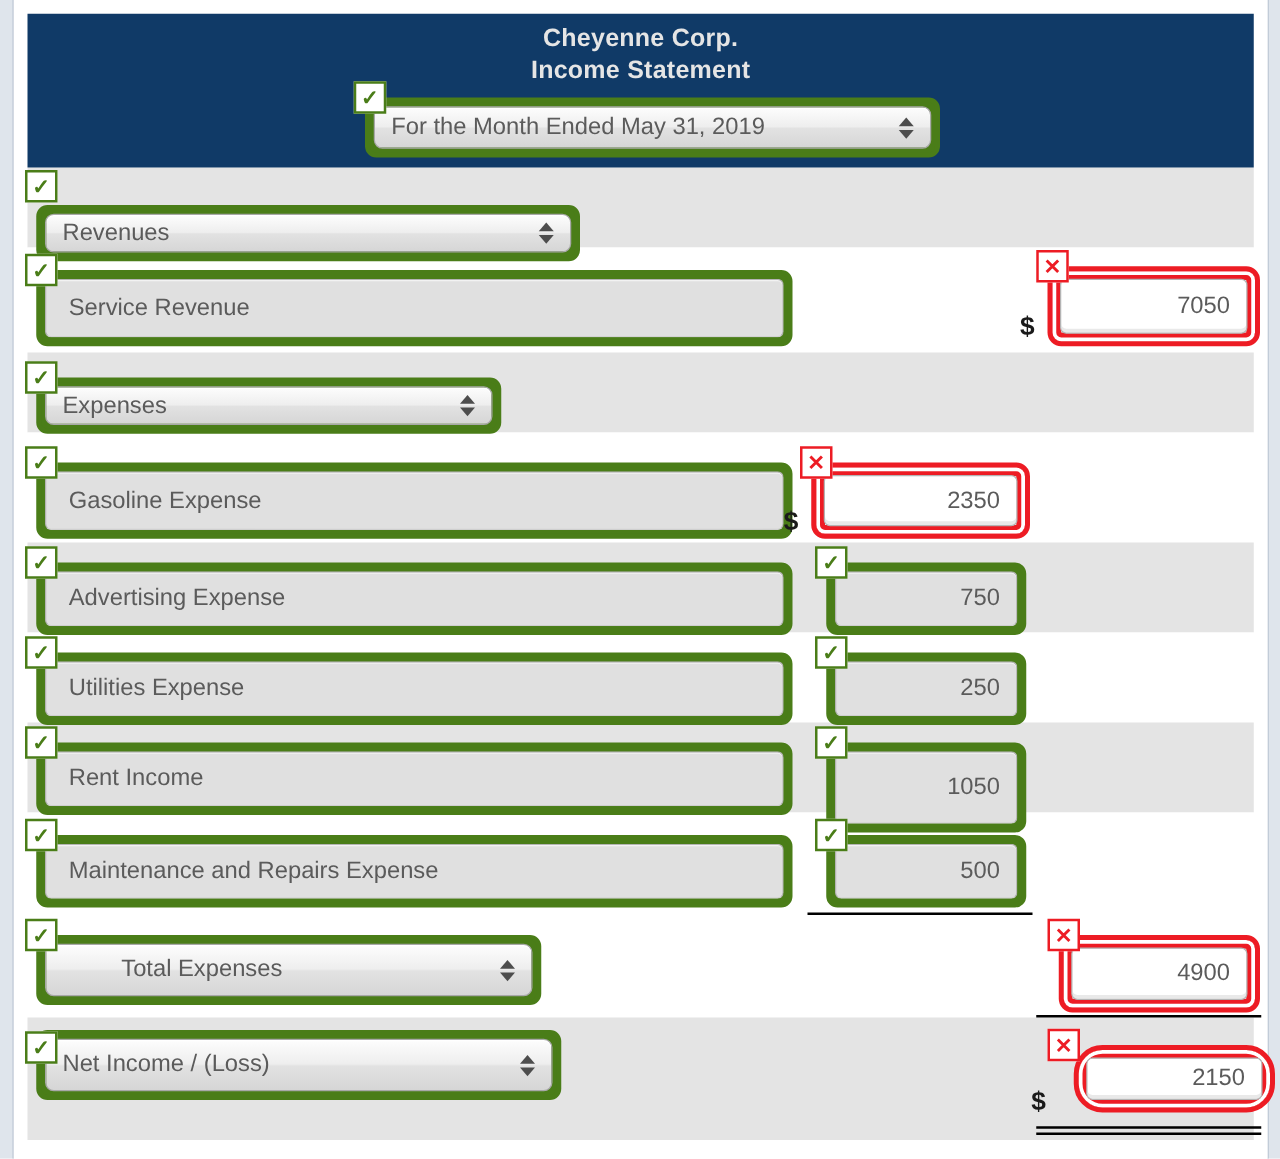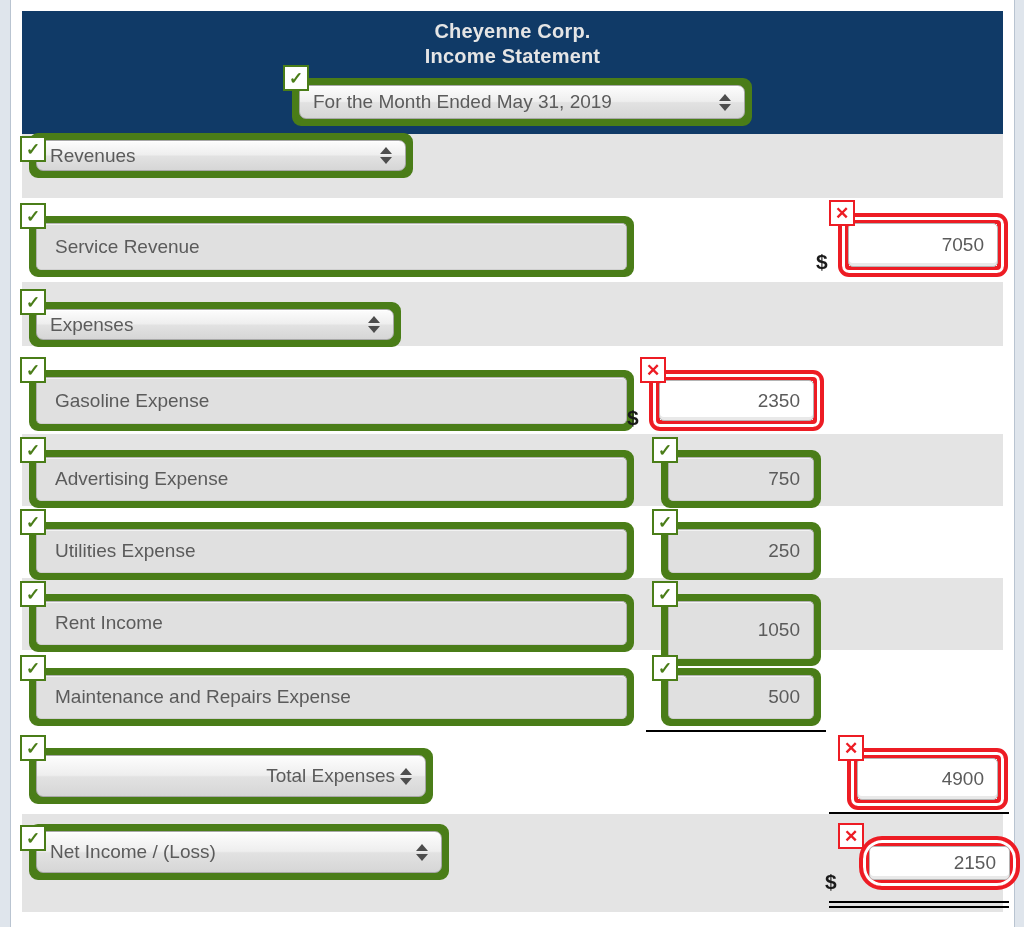--- a/index.html
+++ b/index.html
@@ -231,21 +231,21 @@
       <div class="ctrl select">
         <span class="txt">For the Month Ended May 31, 2019</span>
         <span class="spinner">
           <i class="up"></i>
             <i class="down"></i>
         </span>
       </div>
     </div>
 
     <div class="badge ok" style="left:9px; top:136px;">✓</div>
-    <div class="fieldwrap ok" style="left:18px; top:133px; width:384px; height:45px;">
+    <div class="fieldwrap ok" style="left:18px; top:164px; width:435px; height:45px;">
       <div class="ctrl select">
         <span class="txt">Revenues</span>
         <span class="spinner">
           <i class="up"></i>
             <i class="down"></i>
         </span>
       </div>
     </div>
 
     <div class="badge ok" style="left:9px; top:203px;">✓</div>
@@ -337,21 +337,21 @@
       <div class="ctrl grey amount">
         <span class="txt">500</span>
       </div>
     </div>
 
     <div class="rule" style="left:635px; top:730px; width:180px;"></div>
 
     <div class="badge ok" style="left:9px; top:735px;">✓</div>
     <div class="fieldwrap ok" style="left:18px; top:748px; width:404px; height:56px;">
       <div class="ctrl select">
-        <span class="txt" style="padding-left:24px;text-align:right;">Total Expenses</span>
+        <span class="txt" style="padding-left:60px;">Total Expenses</span>
         <span class="spinner">
           <i class="up"></i>
             <i class="down"></i>
         </span>
       </div>
     </div>
     <div class="badge bad" style="left:827px; top:735px;">✕</div>
     <div class="fieldwrap bad" style="left:836px; top:748px; width:161px; height:62px;">
       <div class="ctrl white amount">
         <span class="txt">4900</span>

